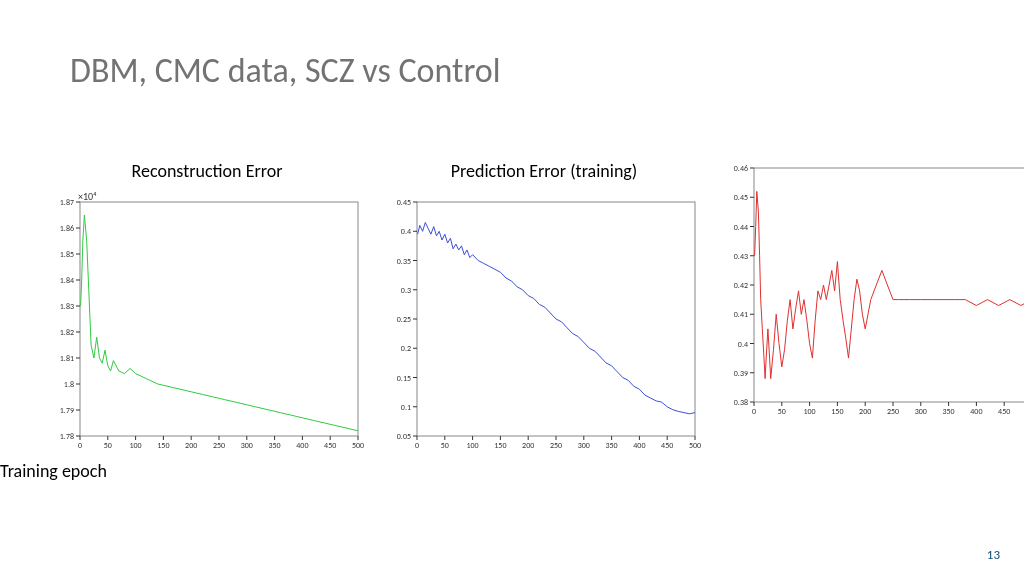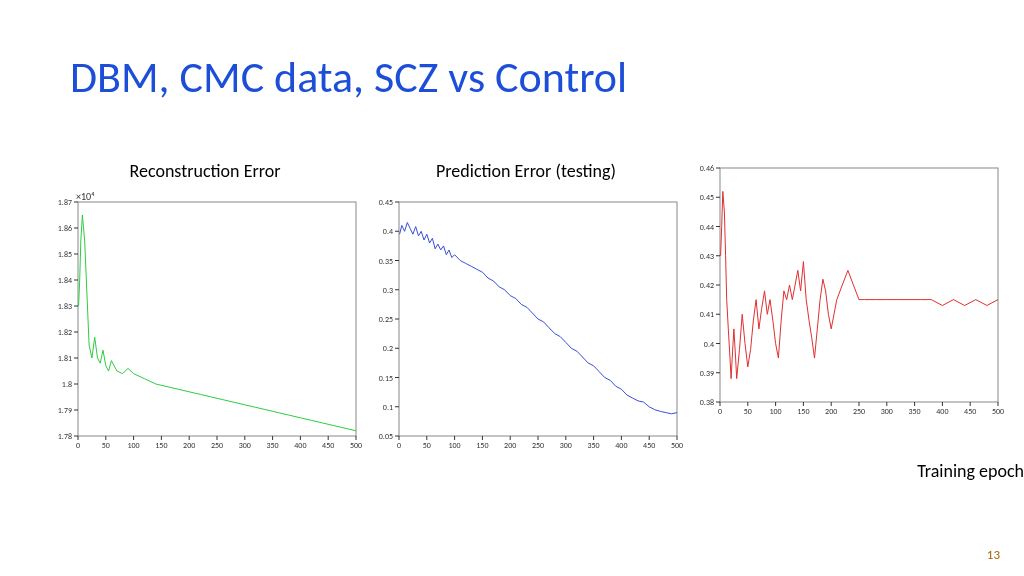--- a/index.html
+++ b/index.html
@@ -8,32 +8,31 @@
     height: 576px;
     background: #fff;
     font-family: "Calibri", "Segoe UI", Arial, sans-serif;
     position: relative;
     overflow: hidden;
   }
   .slide-title {
     position: absolute;
     left: 70px;
     top: 50px;
-    font-size: 44px;
+    font-size: 34px;
     font-weight: 400;
-    color: #1d4ed8;
+    color: #737373;
   }
   .charts-row {
     position: absolute;
     top: 160px;
     left: 50px;
     right: 20px;
     display: flex;
-    gap: 7px;
-    justify-content: flex-end;
+    gap: 23px;
   }
   .chart-block {
     flex: 1 1 0;
     display: flex;
     flex-direction: column;
     align-items: center;
   }
   .chart-subtitle {
     font-size: 18px;
     color: #000;
@@ -51,30 +50,30 @@
     color: #333;
     left: 28px;
     top: -4px;
   }
   svg.plot { display: block; }
   .data-line { fill: none; stroke-width: 1; }
   .xlabel-shared {
     position: absolute;
     left: 0; right: 0;
     top: 460px;
-    text-align: right;
+    text-align: left;
     font-size: 18px;
     color: #000;
   }
   .page-num {
     position: absolute;
     right: 24px;
     bottom: 14px;
     font-size: 13px;
-    color: #a16207;
+    color: #0c4a6e;
   }
 </style>
 </head>
 <body>
 
 <h1 class="slide-title">DBM, CMC data, SCZ vs Control</h1>
 
 <div class="charts-row">
   <div class="chart-block">
     <div class="chart-subtitle">Reconstruction Error</div>
@@ -122,21 +121,21 @@
           <text x="24" y="63" text-anchor="end" font-size="8" fill="#333">1.85</text>
           <line x1="26" y1="34.000000000000014" x2="30" y2="34.000000000000014" stroke="#333"></line>
           <text x="24" y="37.000000000000014" text-anchor="end" font-size="8" fill="#333">1.86</text>
           <line x1="26" y1="8" x2="30" y2="8" stroke="#333"></line>
           <text x="24" y="11" text-anchor="end" font-size="8" fill="#333">1.87</text>
           <path d="M30.6 112.0 L31.7 86.0 L32.8 47.0 L34.4 21.0 L36.7 47.0 L38.9 99.0 L41.1 151.0 L43.9 164.0 L46.7 143.2 L49.5 164.0 L52.2 169.2 L55.0 156.2 L57.8 171.8 L60.6 177.0 L63.4 166.6 L68.9 177.0 L74.5 179.6 L80.0 174.4 L85.6 179.6 L96.7 184.8 L107.8 190.0 L119.0 192.6 L130.1 195.2 L141.2 197.8 L152.3 200.4 L163.4 203.0 L174.6 205.6 L185.7 208.2 L196.8 210.8 L207.9 213.4 L219.0 216.0 L230.2 218.6 L241.3 221.2 L252.4 223.8 L263.5 226.4 L274.6 229.0 L285.8 231.6 L296.9 234.2 L308.0 236.8 " class="data-line" stroke="#2ecc40" stroke-width="1" fill="none"></path>
         </svg>
     </div>
   </div>
   <div class="chart-block">
-    <div class="chart-subtitle">Prediction Error (testing)</div>
+    <div class="chart-subtitle">Prediction Error (training)</div>
     <div class="plot-wrap">
       <svg class="plot" width="314" height="260" viewBox="0 0 314 260">
           <rect x="30" y="8" width="278" height="234" fill="none" stroke="#888" stroke-width="1"></rect>
           <line x1="30" y1="242" x2="30" y2="246" class="tick-line" stroke="#333"></line>
           <text x="30" y="254" text-anchor="middle" font-size="8" fill="#333">0</text>
           <line x1="57.8" y1="242" x2="57.8" y2="246" class="tick-line" stroke="#333"></line>
           <text x="57.8" y="254" text-anchor="middle" font-size="8" fill="#333">50</text>
           <line x1="85.6" y1="242" x2="85.6" y2="246" class="tick-line" stroke="#333"></line>
           <text x="85.6" y="254" text-anchor="middle" font-size="8" fill="#333">100</text>
           <line x1="113.39999999999999" y1="242" x2="113.39999999999999" y2="246" class="tick-line" stroke="#333"></line>

